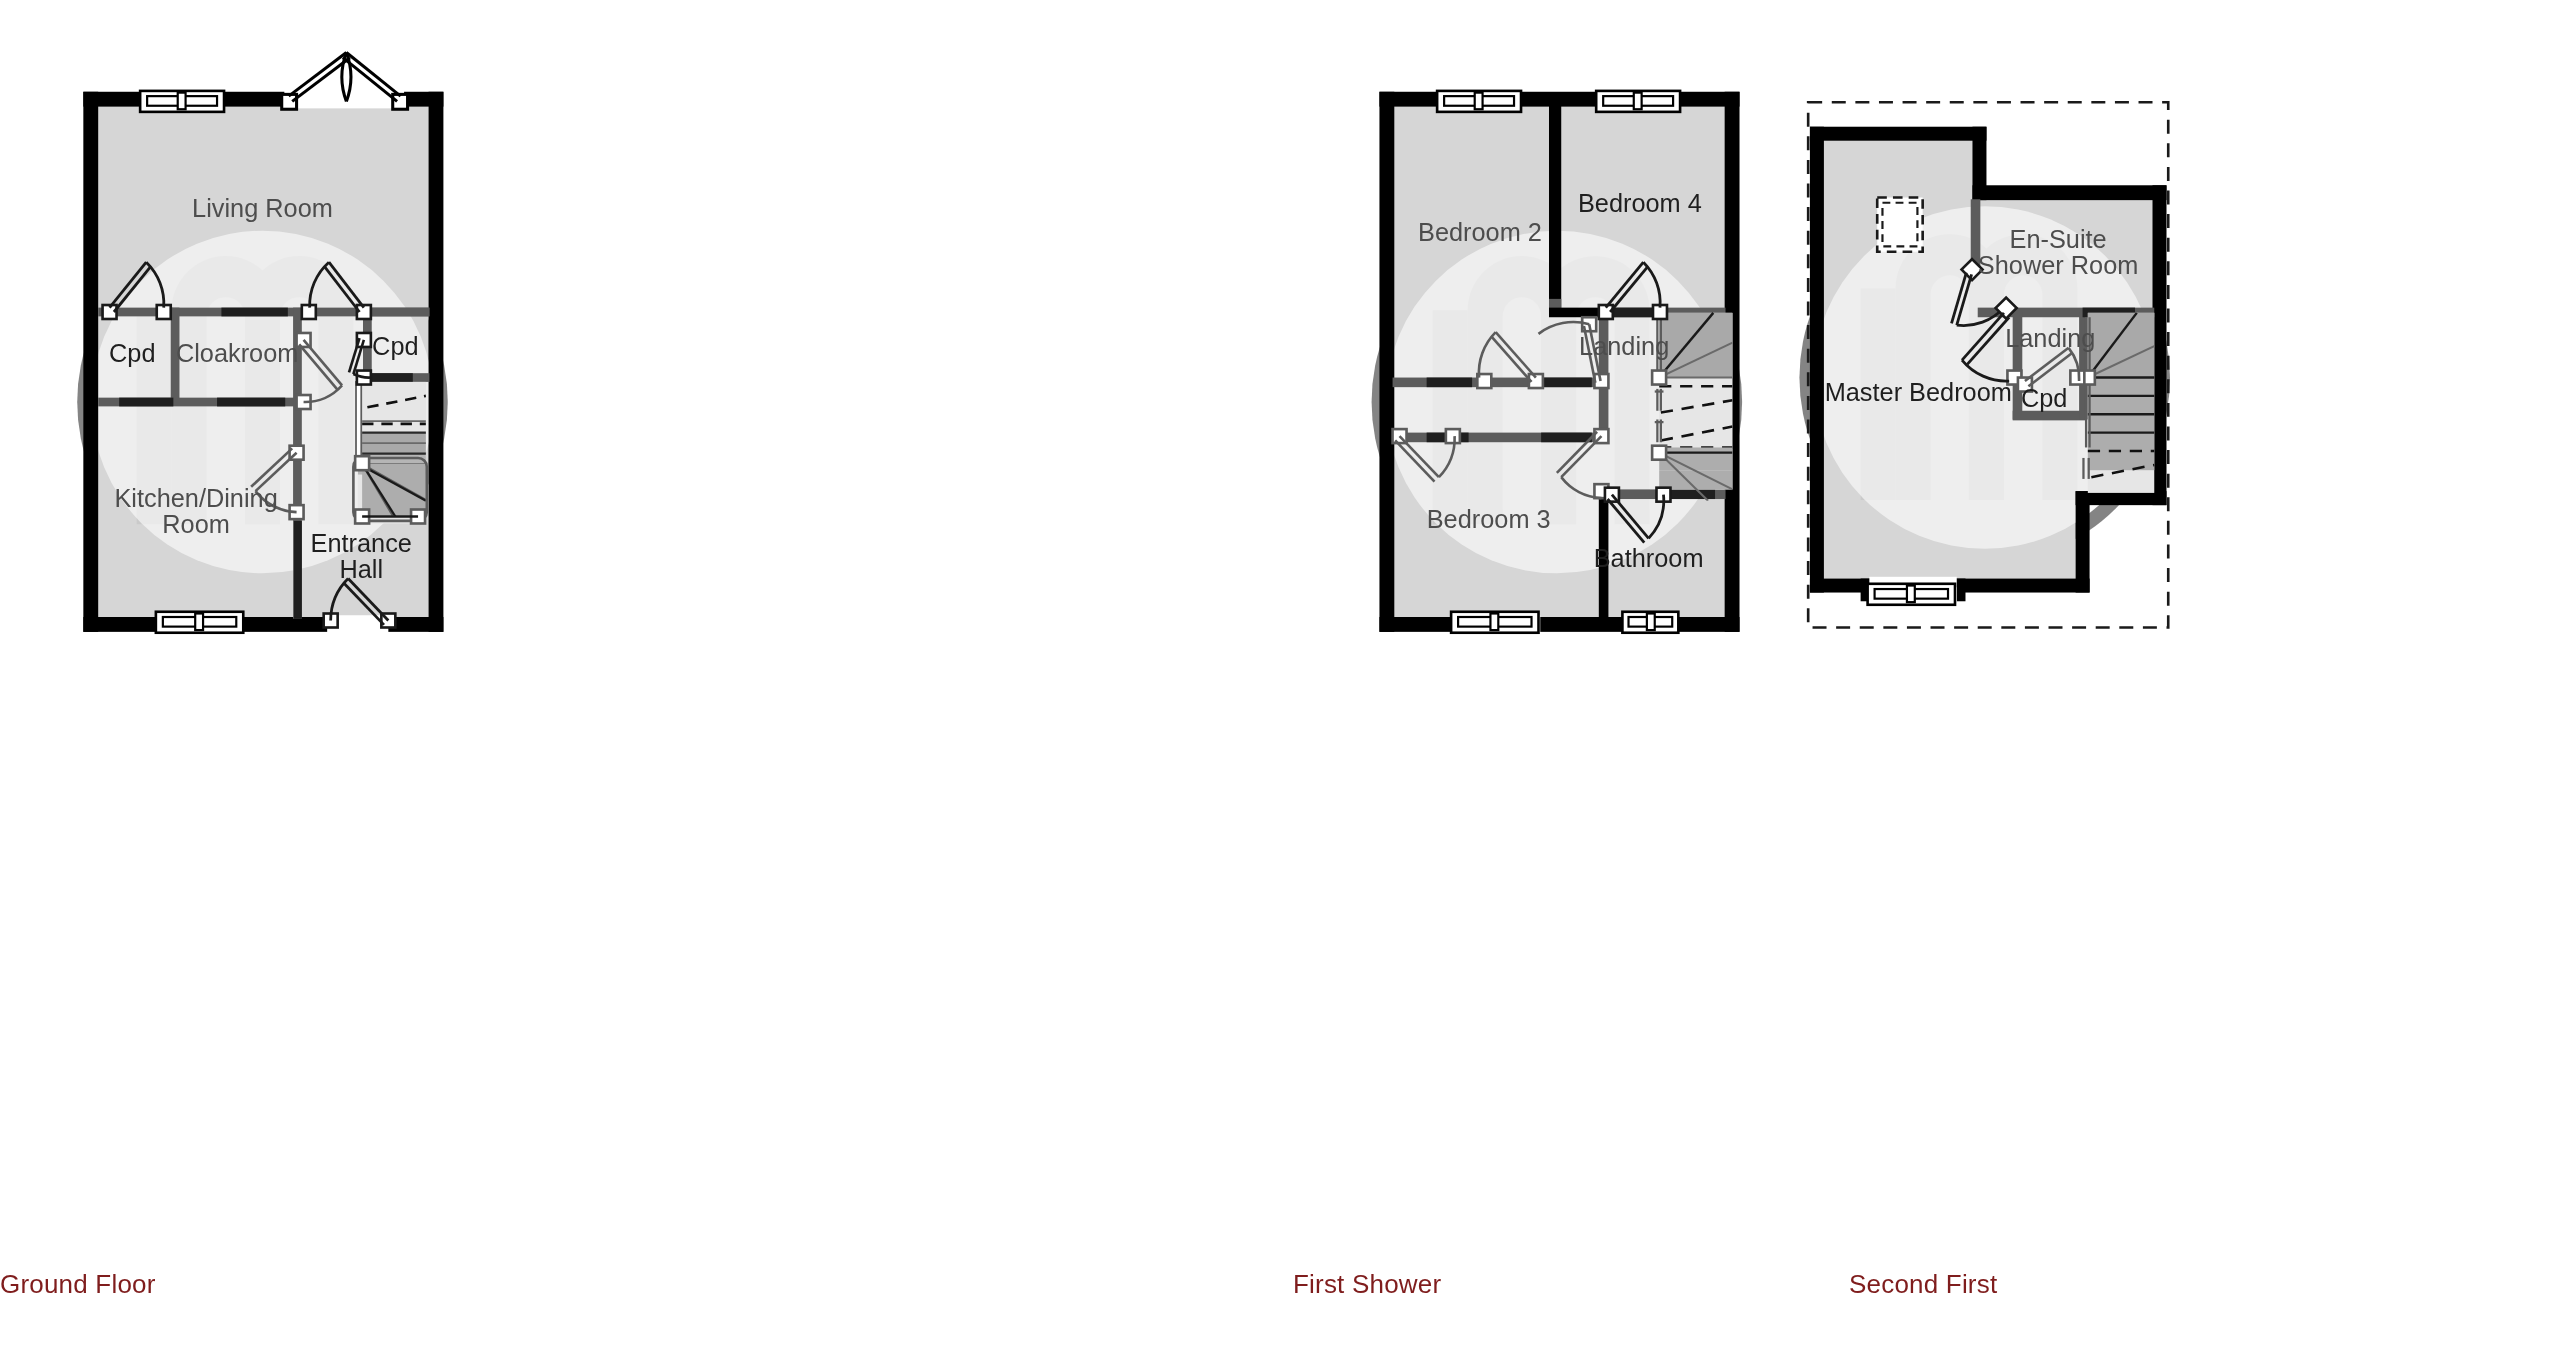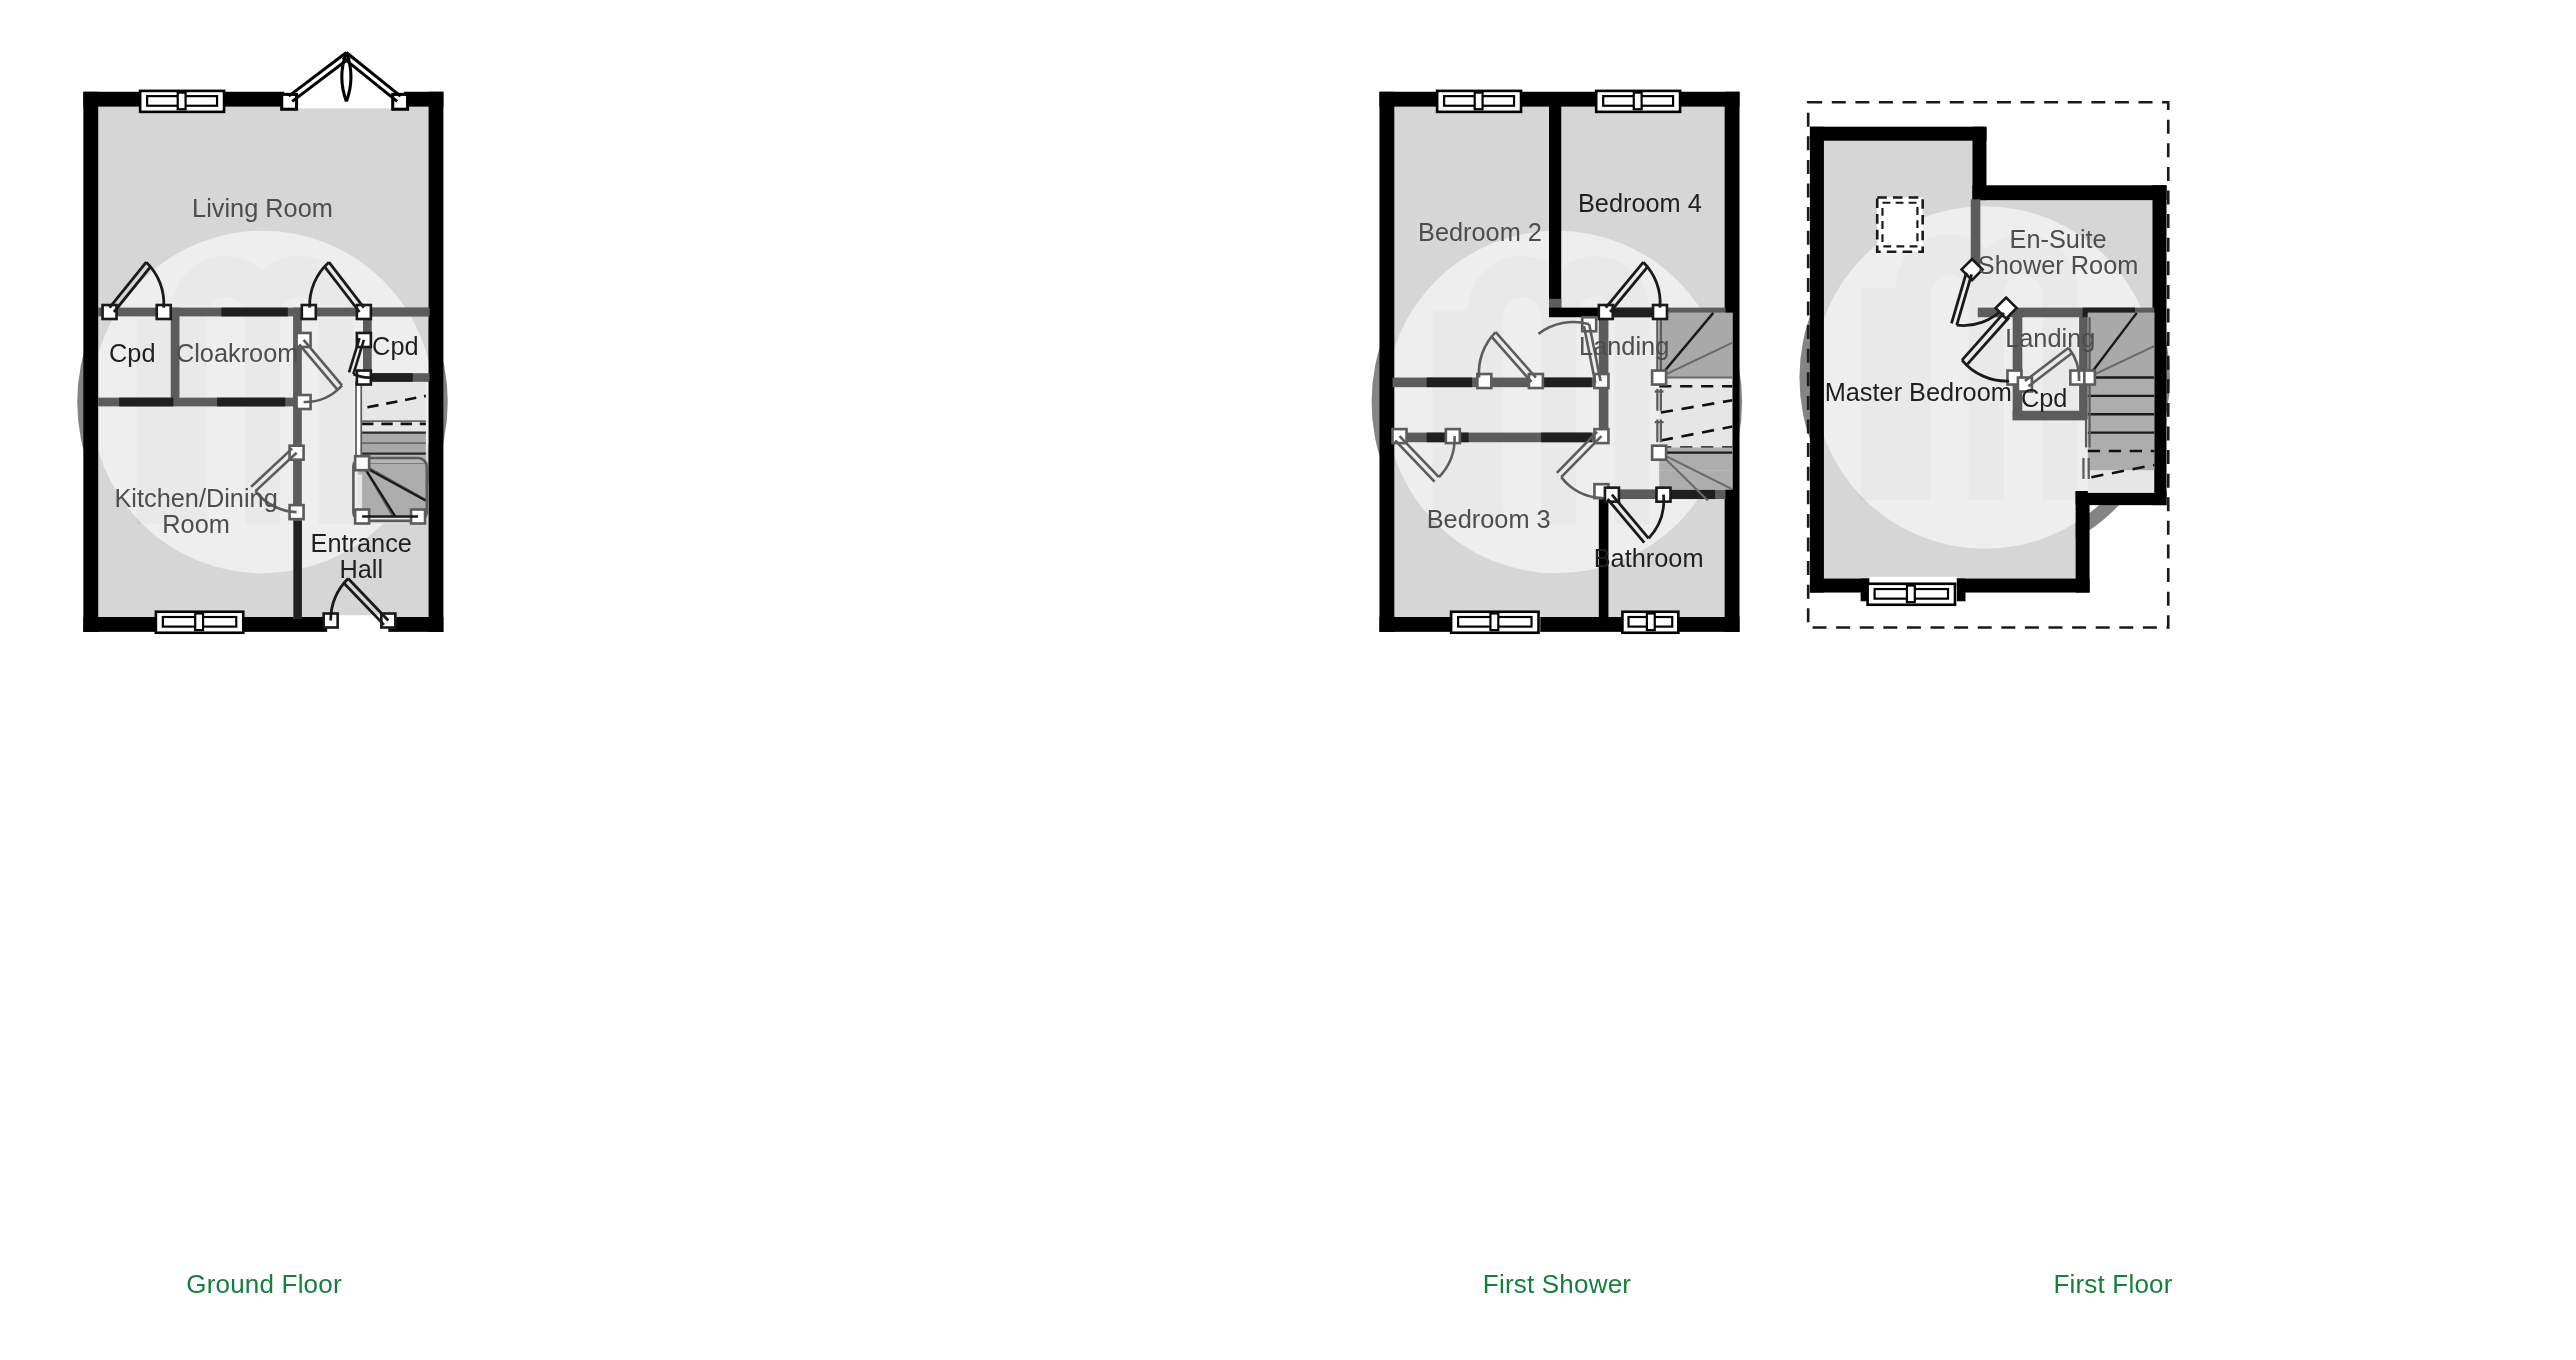--- a/index.html
+++ b/index.html
@@ -18,24 +18,23 @@
     position: relative;
     width: 2576px;
     height: 989px;
   }
   .floor-panel {
     position: absolute;
     top: 0;
   }
   .floor-caption {
     position: absolute;
-    text-align: center;
     font-family: "Liberation Sans", sans-serif;
     font-size: 26px;
-    color: #15803d;
+    color: #7f1d1d;
     letter-spacing: 0.2px;
     white-space: nowrap;
   }
   svg { display: block; overflow: visible; }
   text.room-label {
     font-family: "Liberation Sans", sans-serif;
     font-size: 29px;
     fill: #4d4d4d;
     text-anchor: middle;
     dominant-baseline: middle;
@@ -533,16 +532,16 @@
       <text class="room-label dark" x="2194" y="451">Master Bedroom</text>
       <text class="room-label" x="2354" y="276">En-Suite</text>
       <text class="room-label" x="2354" y="306">Shower Room</text>
       <text class="room-label" x="2345" y="389">Landing</text>
       <text class="room-label dark" x="2338" y="458">Cpd</text>
     </svg>
   </div>
 
   <div class="floor-caption" style="left:0px; top:1269px; width:528px;">Ground Floor</div>
   <div class="floor-caption" style="left:1293px; top:1269px; width:528px;">First Shower</div>
-  <div class="floor-caption" style="left:1849px; top:1269px; width:528px;">First Floor</div>
+  <div class="floor-caption" style="left:1849px; top:1269px; width:528px;">Second First</div>
 
 </div>
 
 
 </body></html>

